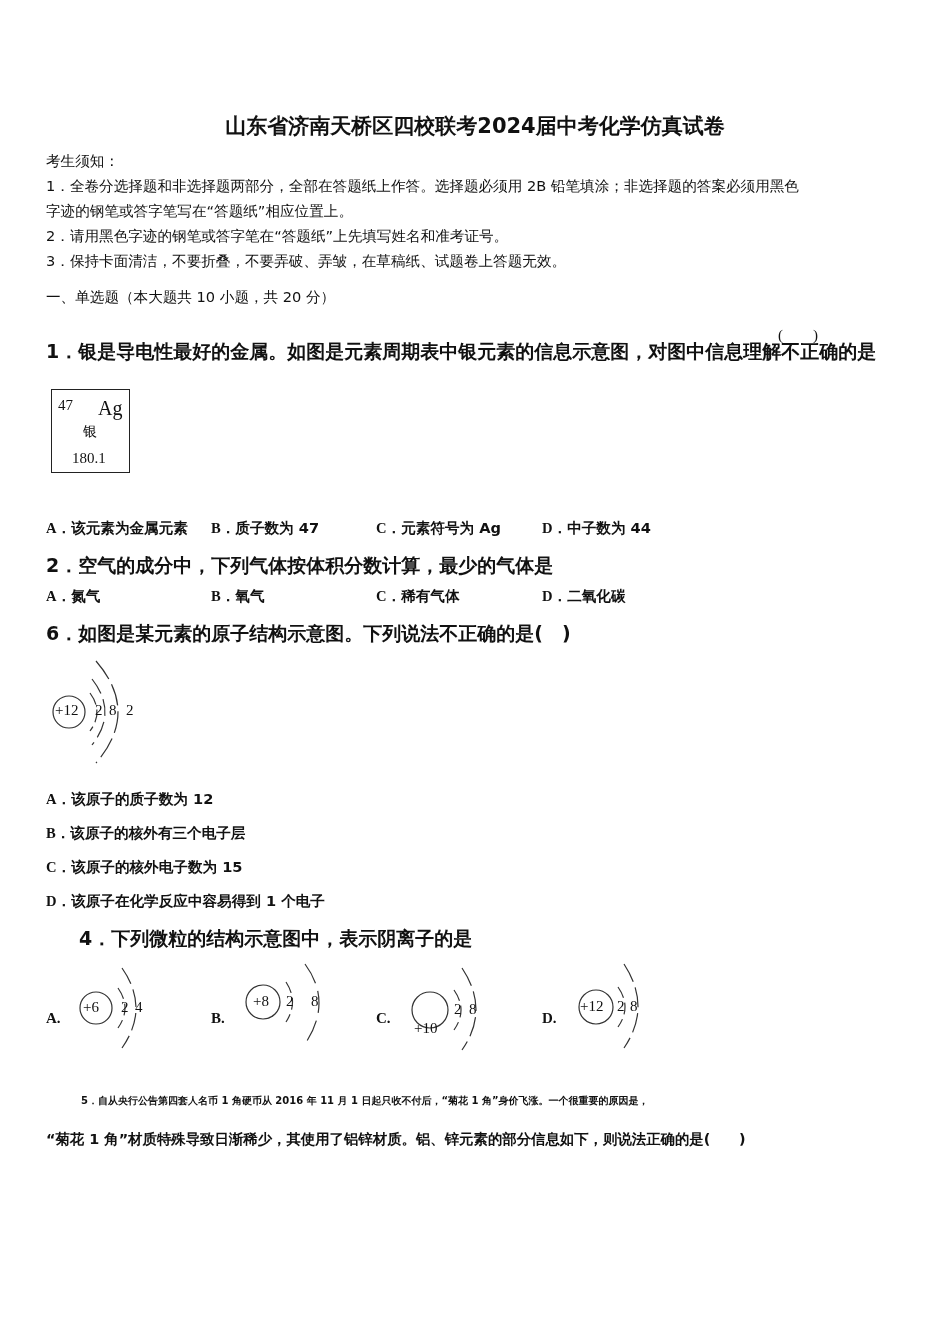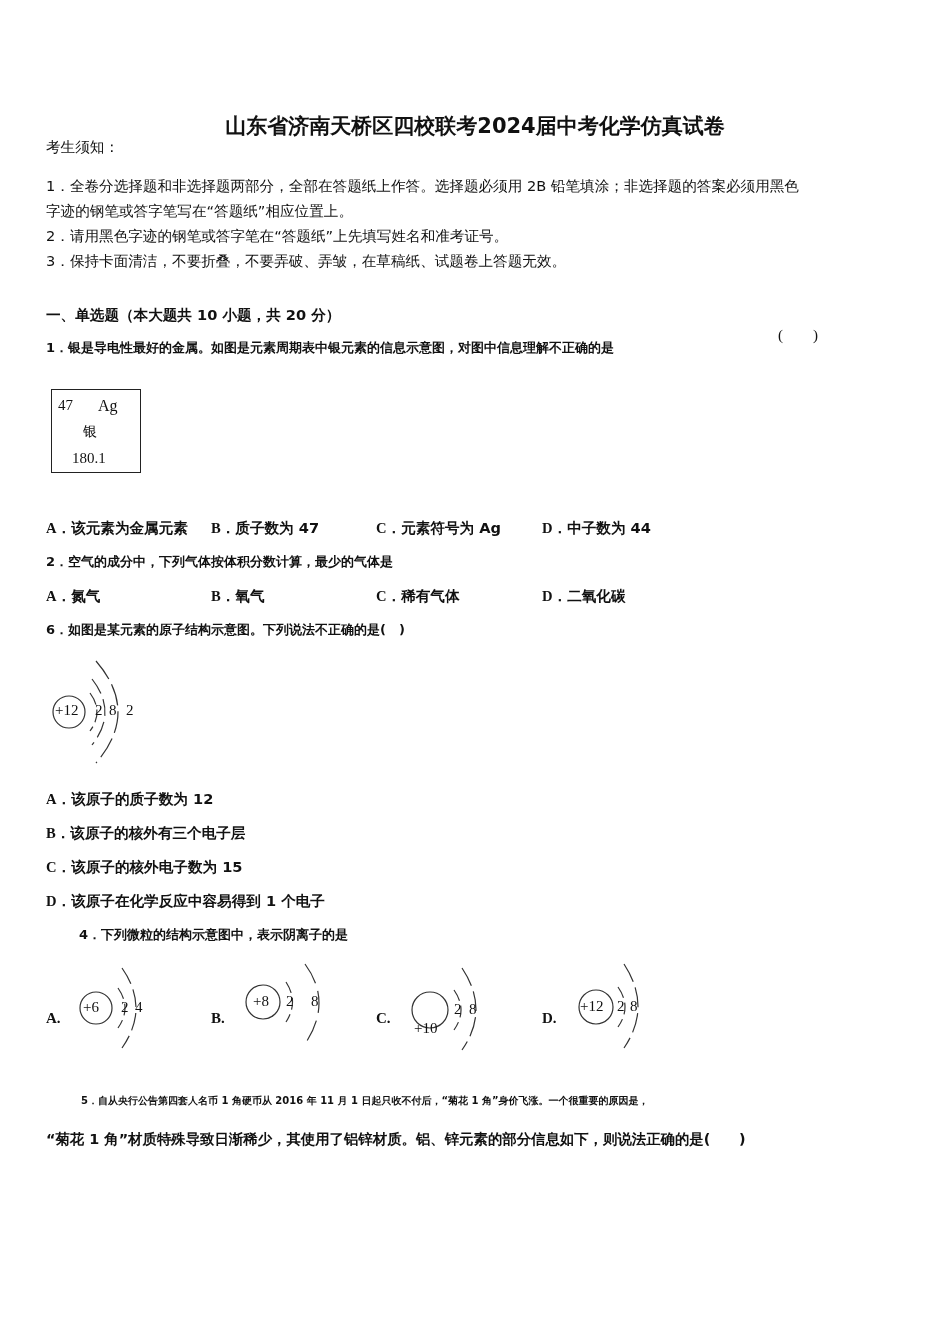--- a/index.html
+++ b/index.html
@@ -9,52 +9,52 @@
       color: #111; font-size: 15px;
     }
     .abs { position: absolute; white-space: nowrap; }
     .title {
       left: 0; width: 950px; top: 112px; text-align: center;
       font-family: "DejaVu Sans", "Liberation Sans", sans-serif;
       font-weight: bold; font-size: 21px; letter-spacing: 0px;
     }
     .notice { font-family: "DejaVu Sans", "Liberation Sans", sans-serif; font-size: 14.6px; left: 46px; }
     .sec { font-family: "DejaVu Sans", "Liberation Sans", sans-serif; font-size: 14.6px; left: 46px; }
-    .q { font-family: "DejaVu Sans", "Liberation Sans", sans-serif; font-size: 13px; font-weight: bold; }
+    .q { font-family: "DejaVu Sans", "Liberation Sans", sans-serif; font-size: 19px; font-weight: bold; }
     .opt { font-family: "DejaVu Sans", "Liberation Sans", sans-serif; font-size: 14.6px; font-weight: bold; }
     .opt .ltr, .q .num { font-family: "Liberation Serif", serif; }
     .paren { font-family: "Liberation Serif", serif; font-size: 15px; }
     .elbox {
-      left: 51px; top: 389px; width: 90px; height: 84px;
+      left: 51px; top: 389px; width: 79px; height: 84px;
       border: 1.5px solid #222; box-sizing: border-box;
       font-family: "Liberation Serif", serif; font-size: 15px;
     }
     .elbox span { position: absolute; }
   </style>
 </head>
 <body>
 
 <div>
 
   <div class="abs title">山东省济南天桥区四校联考2024届中考化学仿真试卷</div>
 
-  <div class="abs notice" style="top:138px;">考生须知：</div>
+  <div class="abs notice" style="top:152px;">考生须知：</div>
   <div class="abs notice" style="top:177px;">1．全卷分选择题和非选择题两部分，全部在答题纸上作答。选择题必须用 2B 铅笔填涂；非选择题的答案必须用黑色</div>
   <div class="abs notice" style="top:202px;">字迹的钢笔或答字笔写在“答题纸”相应位置上。</div>
   <div class="abs notice" style="top:227px;">2．请用黑色字迹的钢笔或答字笔在“答题纸”上先填写姓名和准考证号。</div>
   <div class="abs notice" style="top:252px;">3．保持卡面清洁，不要折叠，不要弄破、弄皱，在草稿纸、试题卷上答题无效。</div>
 
-  <div class="abs sec" style="top:306px;font-weight:bold;">一、单选题（本大题共 10 小题，共 20 分）</div>
+  <div class="abs sec" style="top:288px;">一、单选题（本大题共 10 小题，共 20 分）</div>
 
   <div class="abs q" style="left:46px; top:339px;">1．银是导电性最好的金属。如图是元素周期表中银元素的信息示意图，对图中信息理解不正确的是</div>
   <div class="abs paren" style="left:778px; top:326px;">(　　)</div>
 
   <div class="abs elbox">
     <span style="left:6px; top:7px;">47</span>
-    <span style="left:46px; top:7px; font-size:16px;">Ag</span>
+    <span style="left:46px; top:7px; font-size:20px;">Ag</span>
     <span style="left:31px; top:33px; font-family:'DejaVu Sans',sans-serif; font-size:14px;">银</span>
     <span style="left:20px; top:60px;">180.1</span>
   </div>
 
   <div class="abs opt" style="left:46px; top:519px;">
     <span class="ltr">A．</span><span>该元素为金属元素</span>
   </div>
   <div class="abs opt" style="left:211px; top:519px;">
     <span class="ltr">B．</span><span>质子数为 47</span>
   </div>

